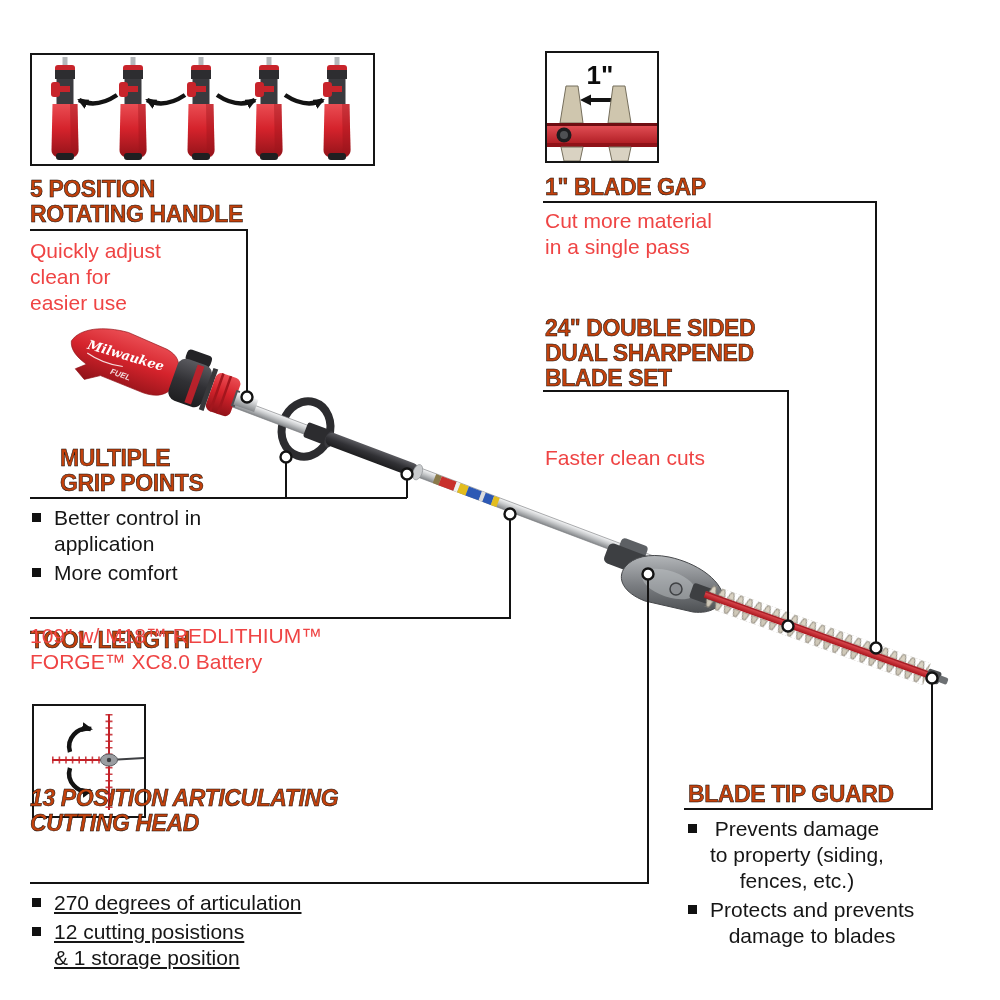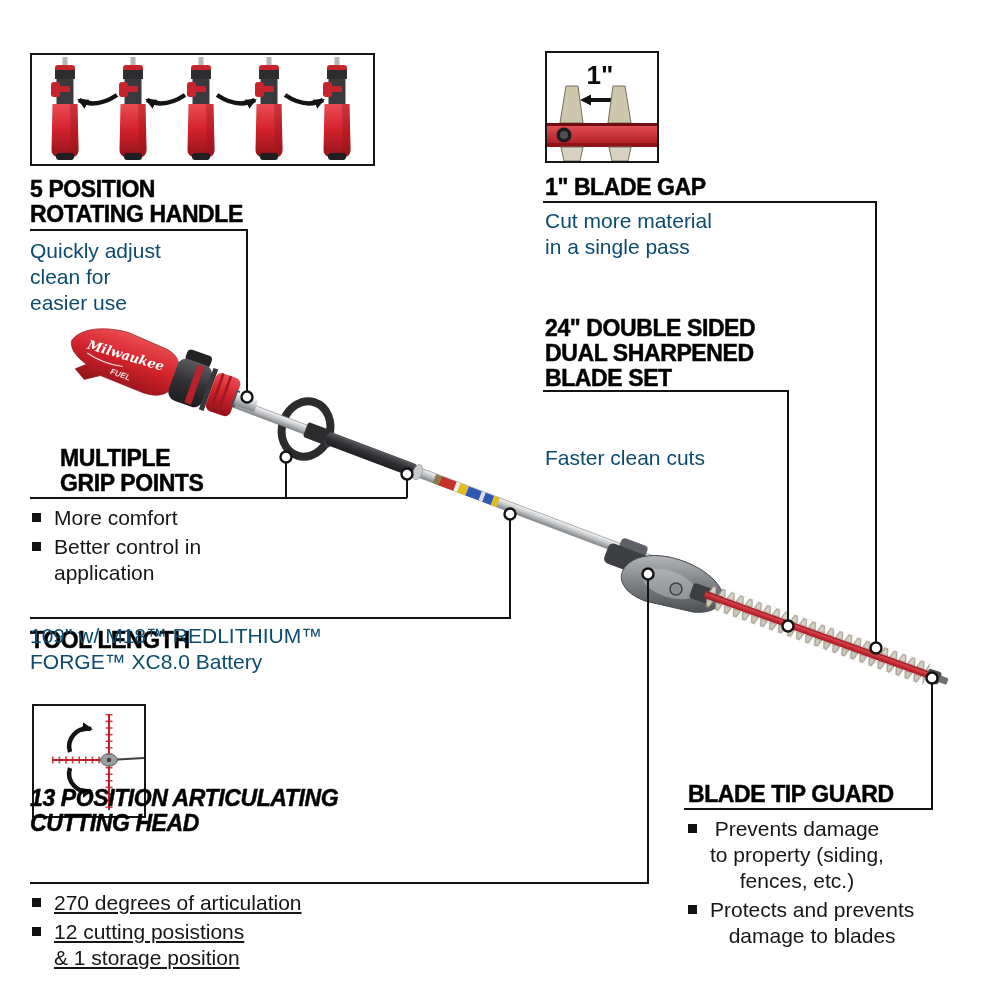--- a/index.html
+++ b/index.html
@@ -1,22 +1,22 @@
 <!DOCTYPE html>
 <html><head>
 <meta charset="utf-8">
 <style>
   html,body{margin:0;padding:0;background:#fff;}
   .canvas{position:relative;width:1000px;height:1000px;background:#fff;overflow:hidden;
           font-family:"Liberation Sans",sans-serif;color:#111;}
   .overlay{position:absolute;left:0;top:0;}
   .fbox{position:absolute;border:2px solid #151515;background:#fff;box-sizing:border-box;}
   .h{position:absolute;font-weight:bold;font-size:23px;line-height:1.08;letter-spacing:-0.4px;
-     color:#000000;white-space:pre-line;-webkit-text-stroke:0.5px #0b0b0b;}
-  .body{position:absolute;font-size:21px;line-height:1.24;color:#0c4a6e;white-space:pre-line;}
+     color:#c2410c;white-space:pre-line;-webkit-text-stroke:0.5px #0b0b0b;}
+  .body{position:absolute;font-size:21px;line-height:1.24;color:#ef4444;white-space:pre-line;}
   ul.blist{position:absolute;margin:0;padding:0;list-style:none;font-size:21px;line-height:1.24;color:#161616;}
   ul.blist li{display:flex;align-items:flex-start;margin-bottom:3px;}
   ul.blist .sq{flex:0 0 auto;width:9px;height:9px;background:#111;margin:8px 13px 0 2px;}
   ul.blist .bt{white-space:pre-line;}
 </style>
 </head>
 <body>
 
 <div class="canvas">
 
@@ -234,26 +234,26 @@
   <div class="h" style="left:545px;top:316px;">24" DOUBLE SIDED
 DUAL SHARPENED
 BLADE SET</div>
   <div class="body" style="left:545px;top:397px;margin-top:48px;">Faster clean cuts</div>
 
   <div class="h" style="left:30px;top:446px;margin-left:30px;">MULTIPLE
 GRIP POINTS</div>
   <ul class="blist" style="left:30px;top:505px;">
     <li>
         <span class="sq"></span>
-        <span class="bt">More comfort</span>
-      </li>
-    <li>
-        <span class="sq"></span>
         <span class="bt">Better control in
 application</span>
+      </li>
+    <li>
+        <span class="sq"></span>
+        <span class="bt">More comfort</span>
       </li>
   </ul>
 
   <div class="h" style="left:30px;top:628px;">TOOL LENGTH</div>
   <div class="body" style="left:30px;top:623px;">109" w/ M18™ REDLITHIUM™
 FORGE™ XC8.0 Battery</div>
 
   <div class="h" style="left:30px;top:786px;font-style:italic;">13 POSITION ARTICULATING
 CUTTING HEAD</div>
   <ul class="blist" style="left:30px;top:890px;text-decoration:underline;">

